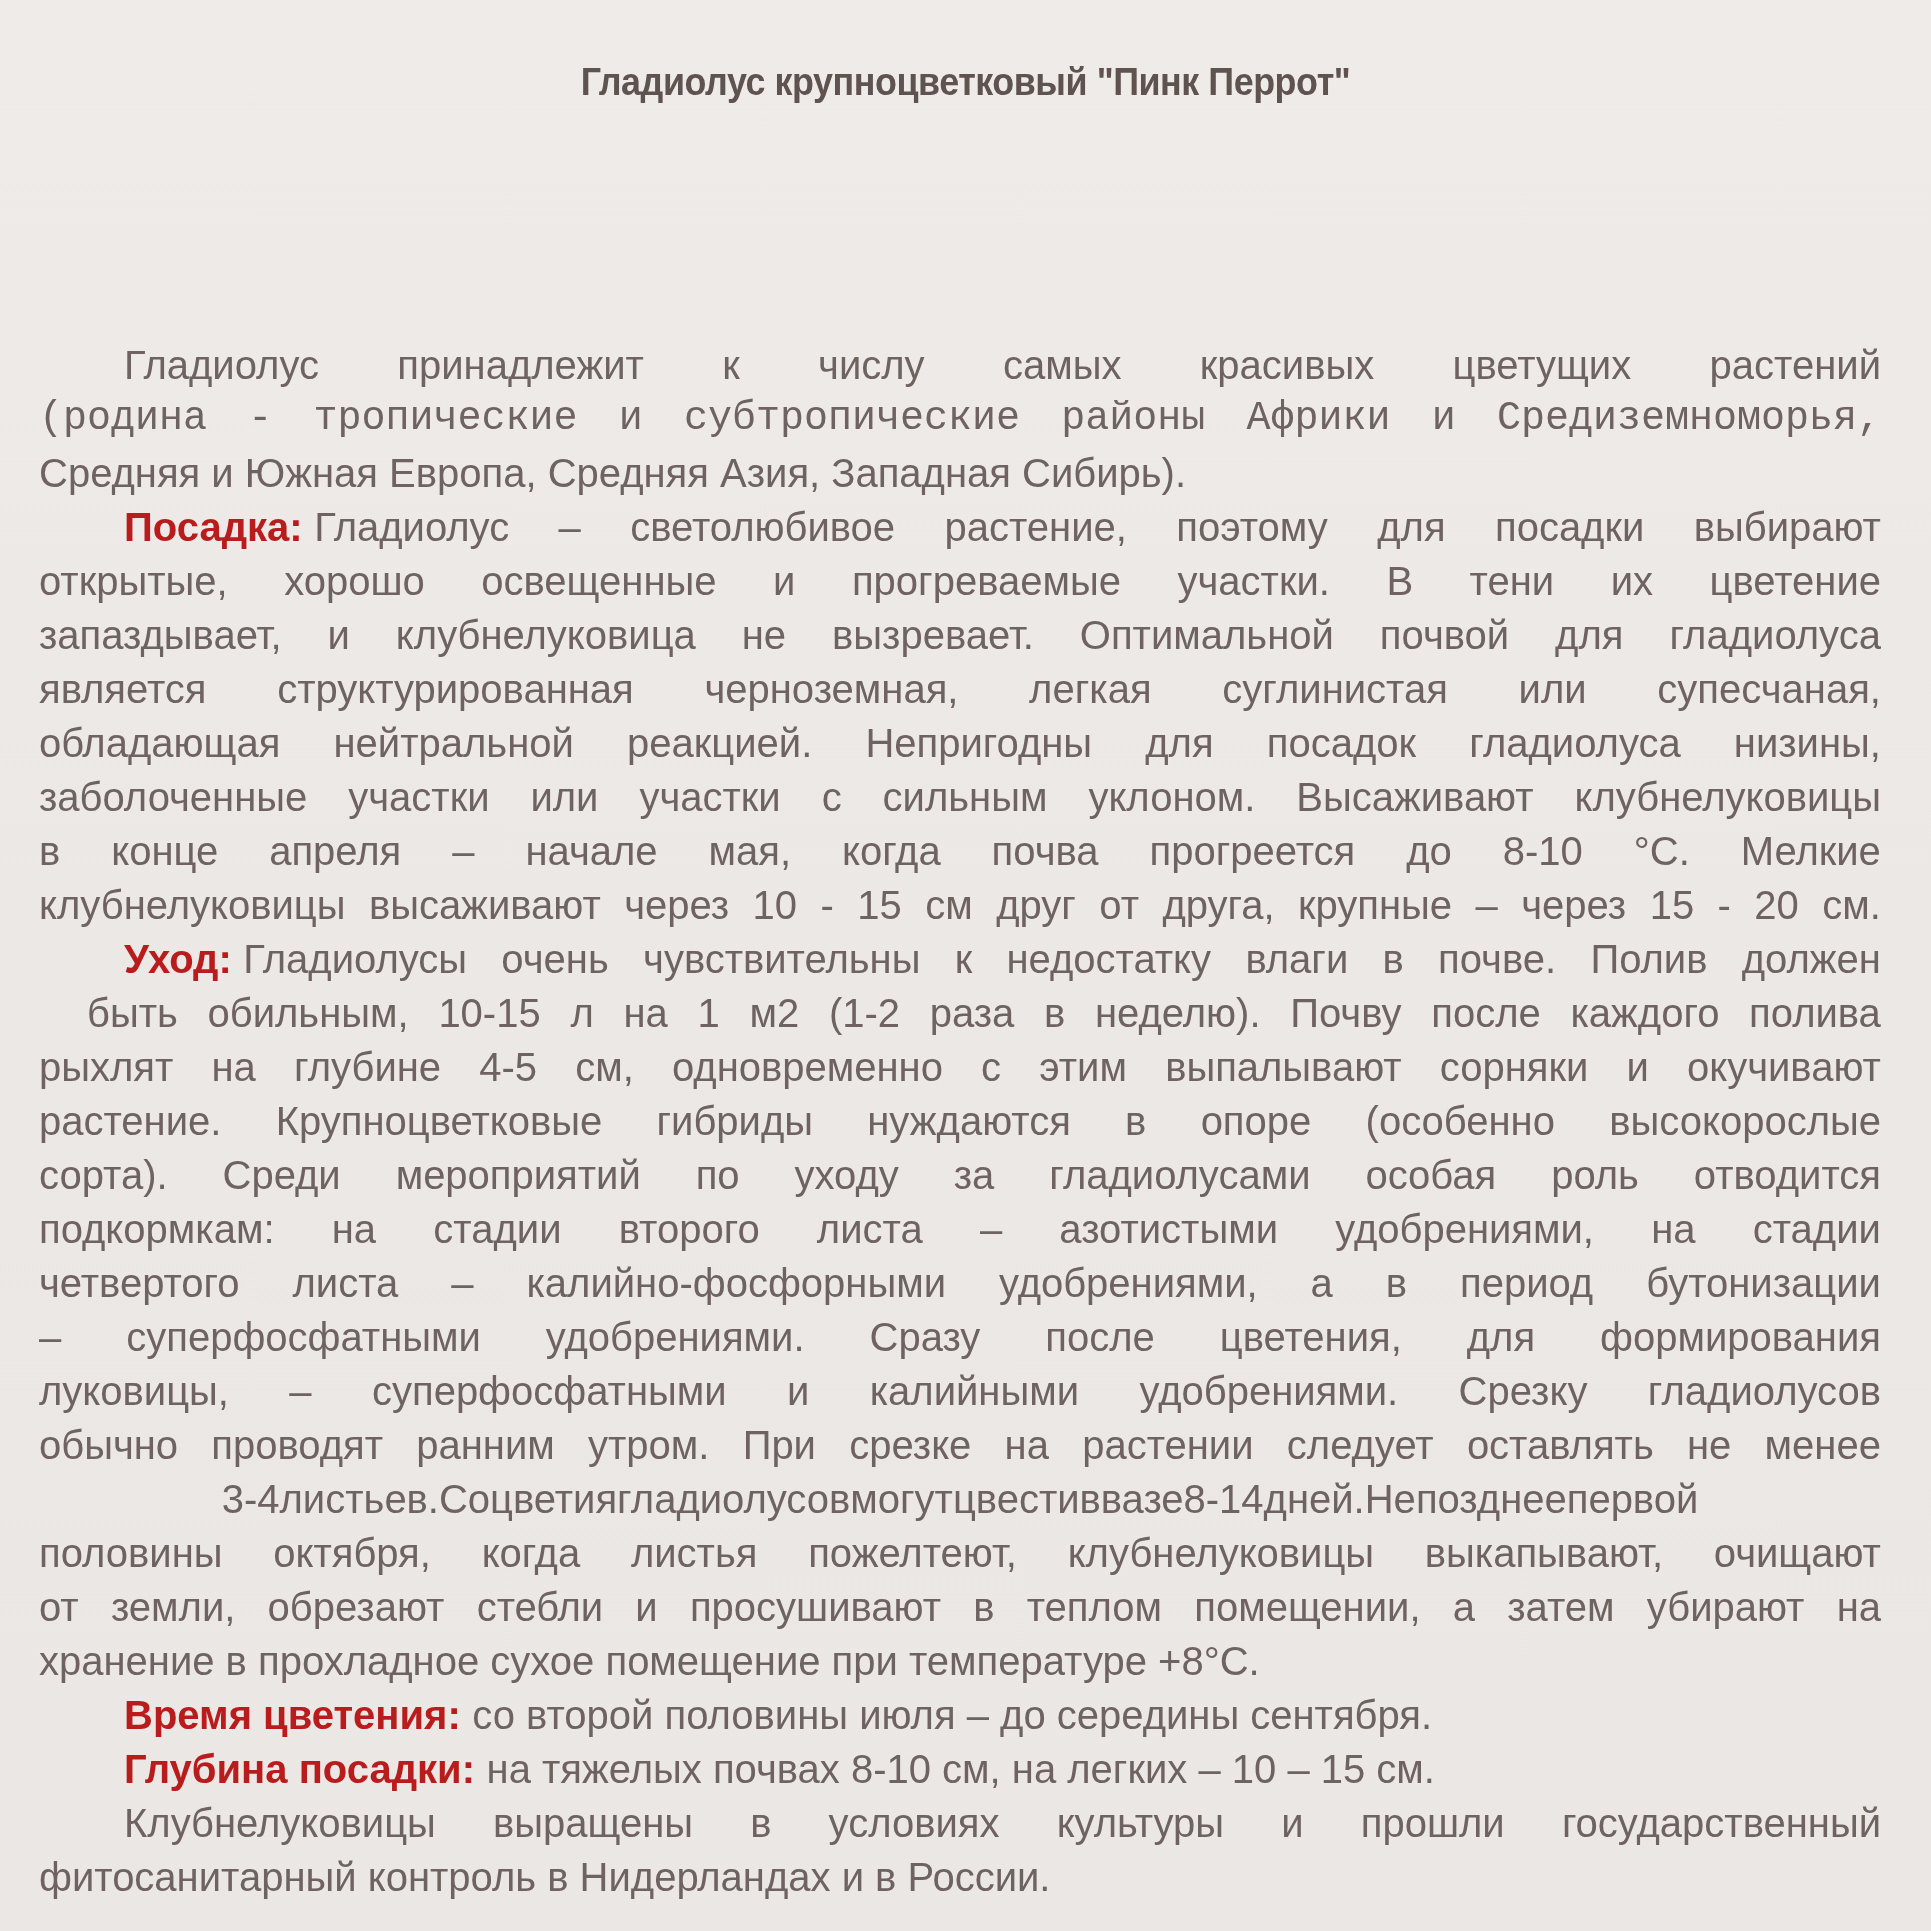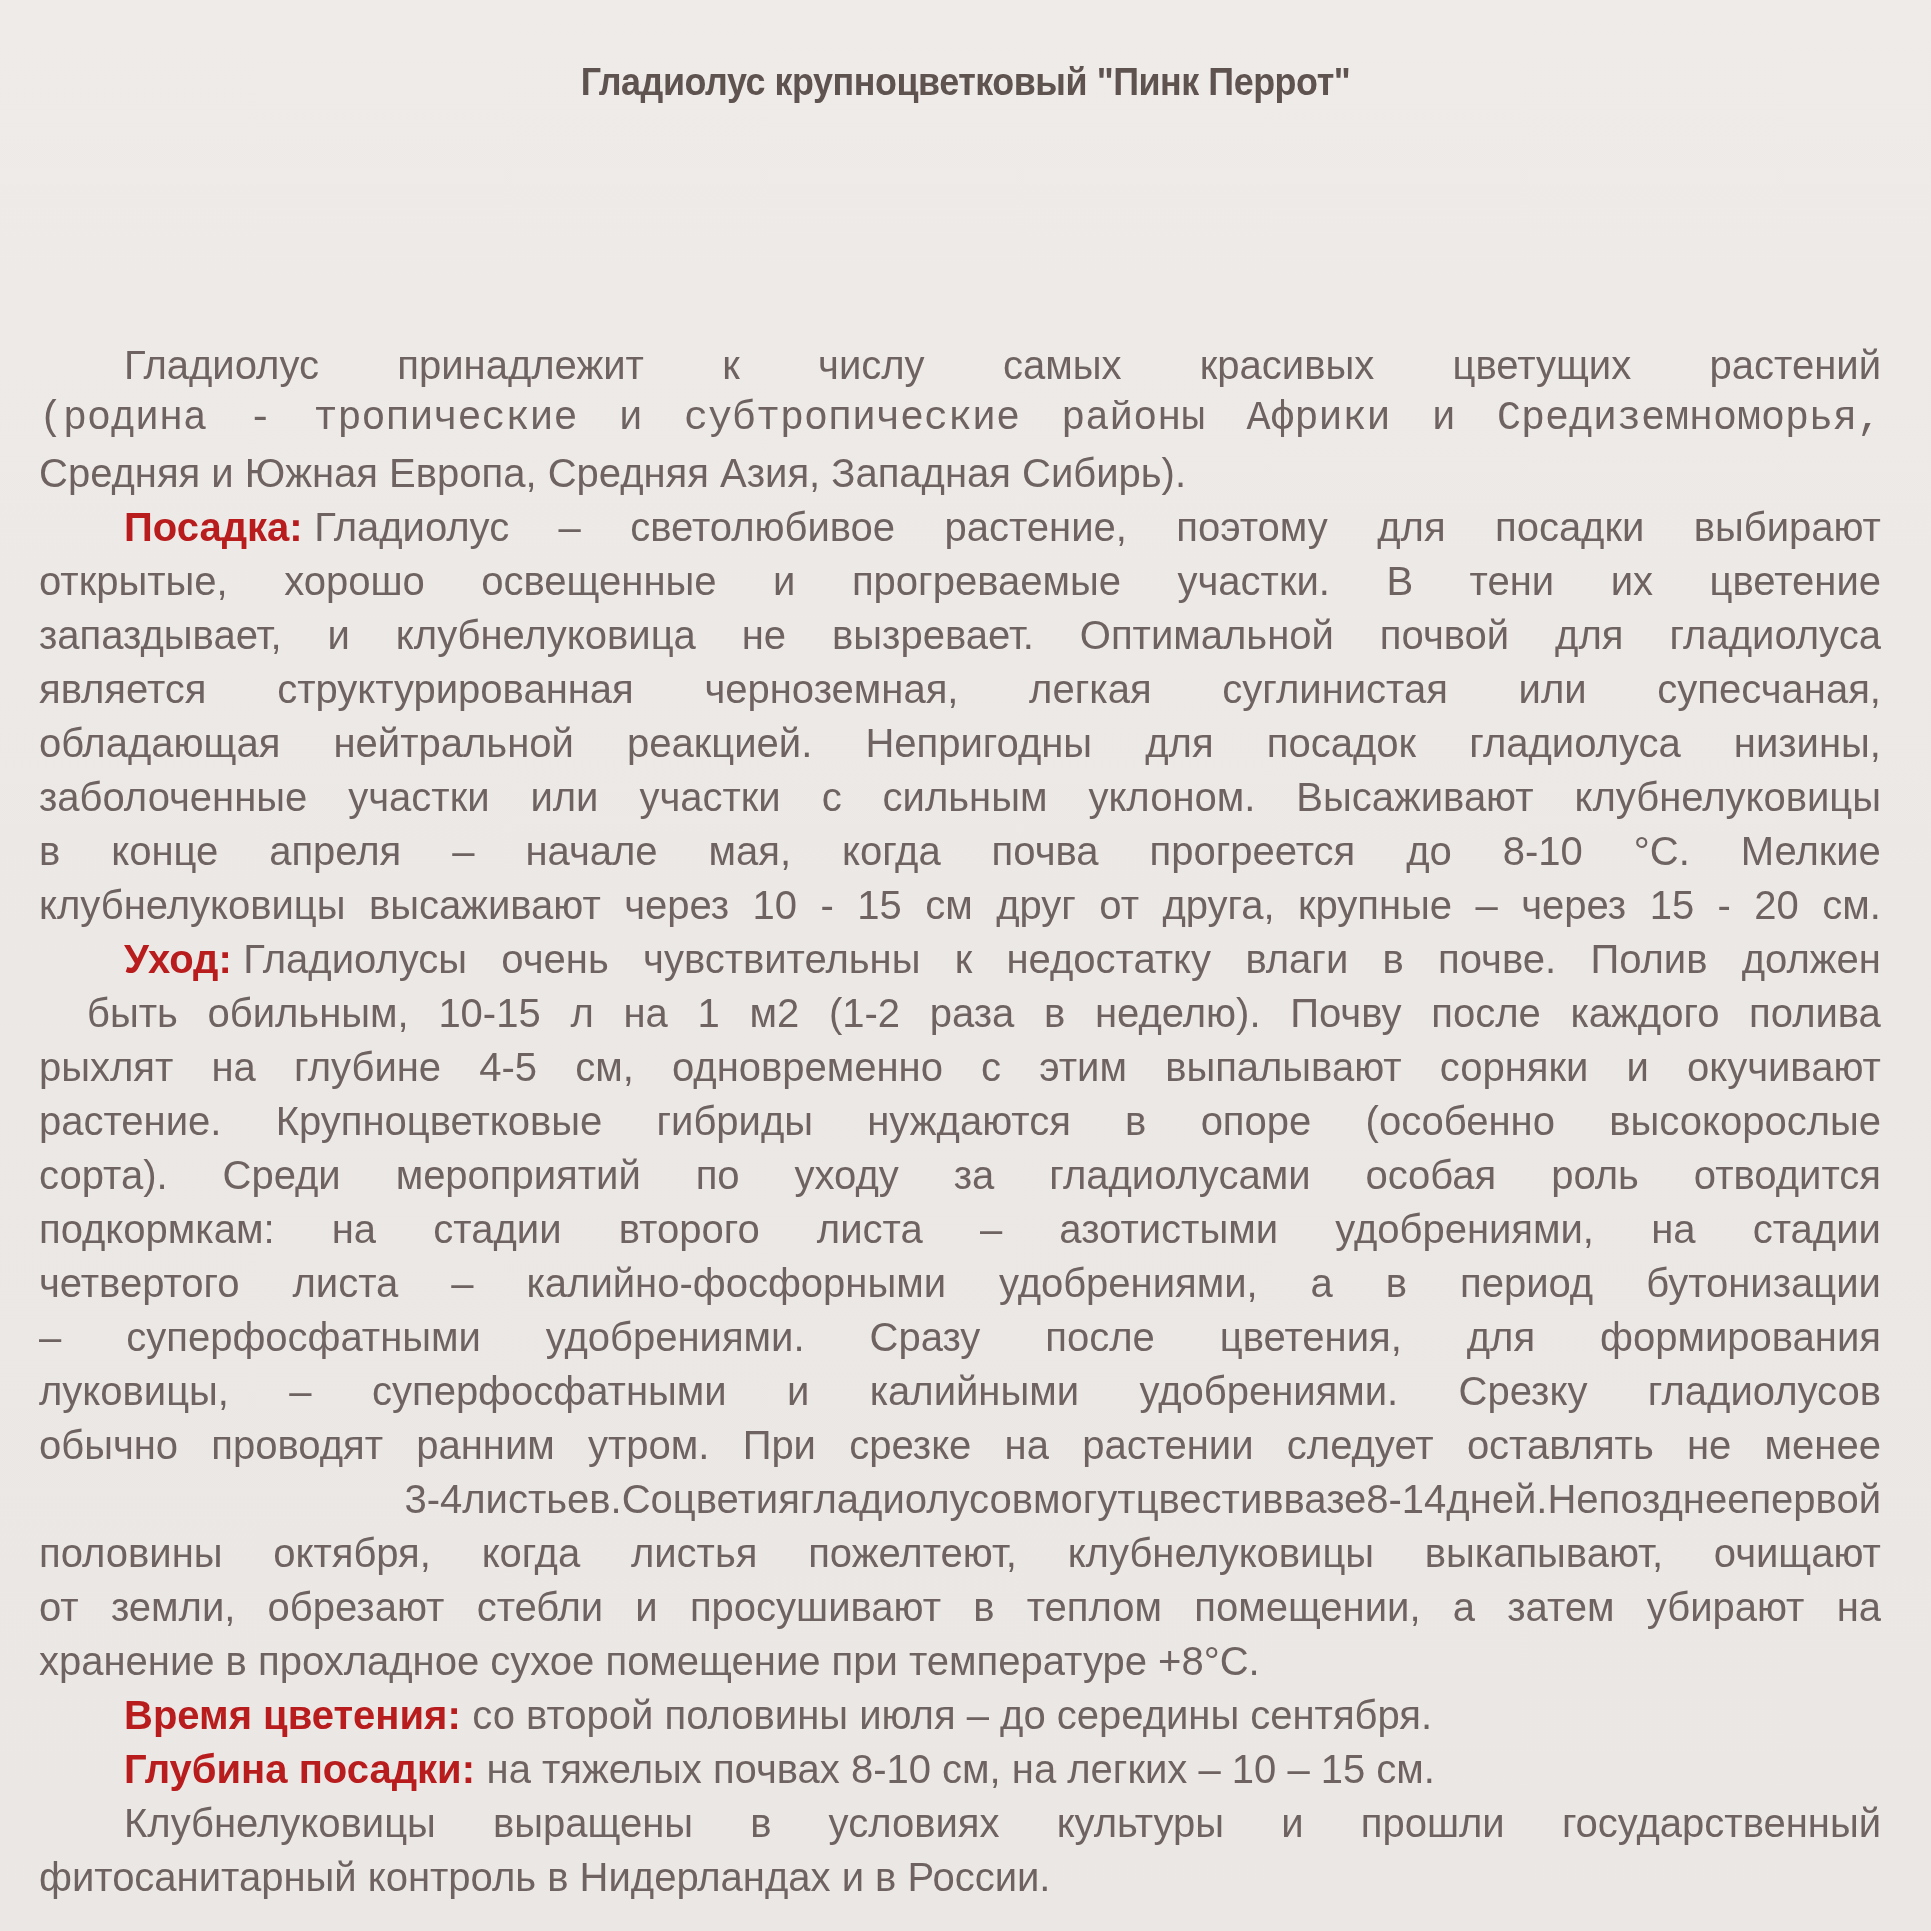--- a/index.html
+++ b/index.html
@@ -351,21 +351,21 @@
         <span>срезке</span>
         <span>на</span>
         <span>растении</span>
         <span>следует</span>
         <span>оставлять</span>
         <span>не</span>
         <span>менее</span>
       </span>
     </div>
   <div class="row" style="gap: 11.6px;">
-      <span class="jline" style="display: flex; justify-content: flex-end; flex: 1 1 0%;">
+      <span class="jline" style="display: flex; justify-content: center; flex: 1 1 0%;">
         <span>3-4</span>
         <span>листьев.</span>
         <span>Соцветия</span>
         <span>гладиолусов</span>
         <span>могут</span>
         <span>цвести</span>
         <span>в</span>
         <span>вазе</span>
         <span>8-14</span>
         <span>дней.</span>

